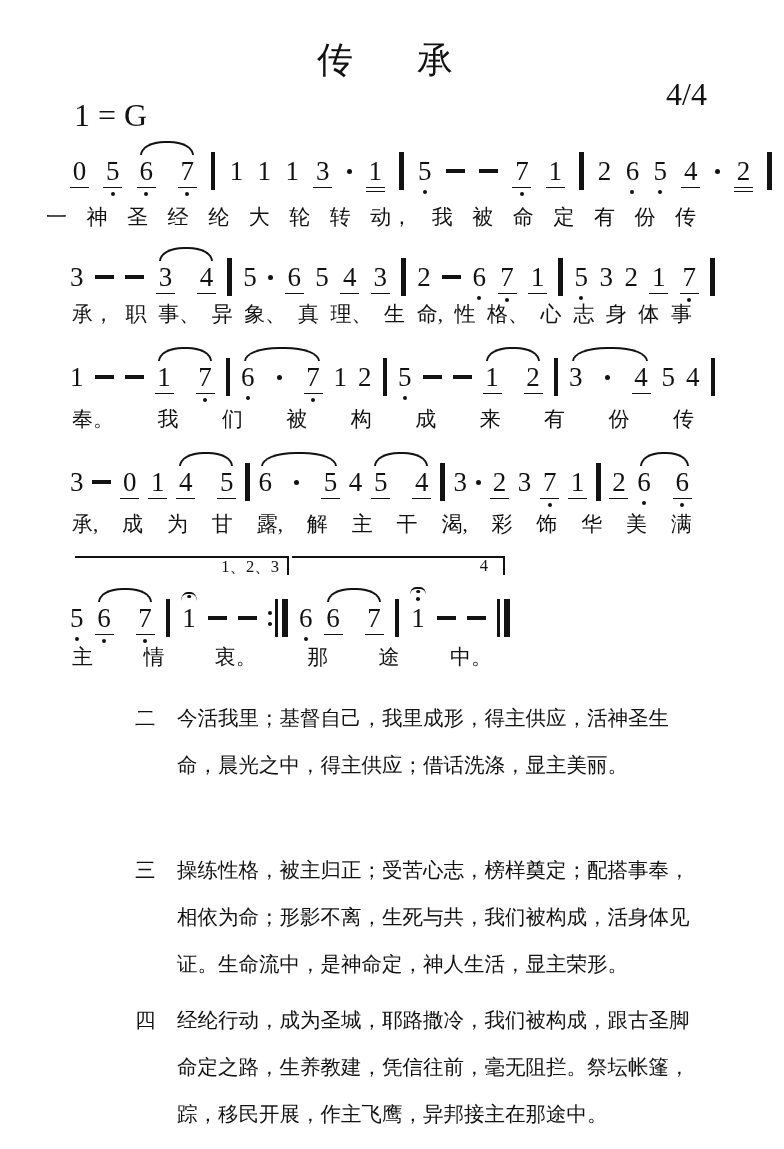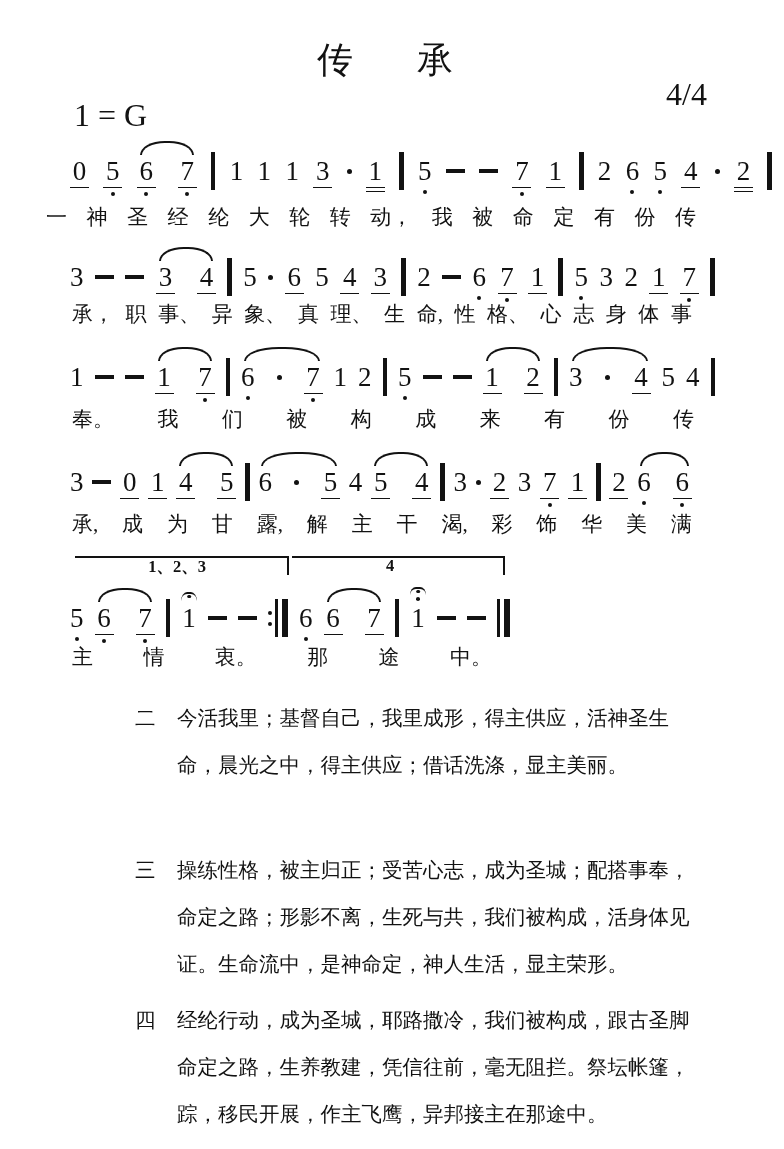--- a/index.html
+++ b/index.html
@@ -53,21 +53,21 @@
   .ly2{top:300px;left:72px;width:620px;}
   .ly3{top:405px;left:72px;width:622px;}
   .ly4{top:510px;left:72px;width:620px;}
   .ly5{top:643px;left:72px;width:420px;}
 
   
   .volta{position:absolute;top:556px;height:17px;border-top:2.2px solid #121212;
          border-right:2.2px solid #121212;font-size:16.5px;}
   .v1{left:75px;width:212px;}
   .v2{left:292px;width:211px;}
-  .volta span{display:block;text-align:center;margin-top:-2px;font-weight:bold;}
+  .volta span{display:block;text-align:right;margin-top:-2px;}
   .v1 span{padding-right:8px;}
   .v2 span{padding-right:15px;}
 
   
   .verse{position:absolute;left:0;width:784px;font-size:20.5px;}
   .verse-a{top:695px;}
   .verse-b{top:847px;}
   .verse-c{top:997px;}
   .vnum{position:absolute;left:135px;top:0;line-height:47px;}
   .vtext{position:absolute;left:177px;top:0;width:512px;}
@@ -1128,22 +1128,22 @@
   <div class="verse verse-a">
     <div class="vnum">二</div>
     <div class="vtext">
         <div class="vline">今活我里；基督自己，我里成形，得主供应，活神圣生</div>
         <div class="vline">命，晨光之中，得主供应；借话洗涤，显主美丽。</div>
       </div>
   </div>
   <div class="verse verse-b">
     <div class="vnum">三</div>
     <div class="vtext">
-        <div class="vline">操练性格，被主归正；受苦心志，成为圣城；配搭事奉，</div>
-        <div class="vline">命定之路；形影不离，生死与共，我们被构成，活身体见</div>
+        <div class="vline">操练性格，被主归正；受苦心志，榜样奠定；配搭事奉，</div>
+        <div class="vline">相依为命；形影不离，生死与共，我们被构成，活身体见</div>
         <div class="vline">证。生命流中，是神命定，神人生活，显主荣形。</div>
       </div>
   </div>
   <div class="verse verse-c">
     <div class="vnum">四</div>
     <div class="vtext">
         <div class="vline">经纶行动，成为圣城，耶路撒冷，我们被构成，跟古圣脚</div>
         <div class="vline">命定之路，生养教建，凭信往前，毫无阻拦。祭坛帐篷，</div>
         <div class="vline">踪，移民开展，作主飞鹰，异邦接主在那途中。</div>
       </div>

